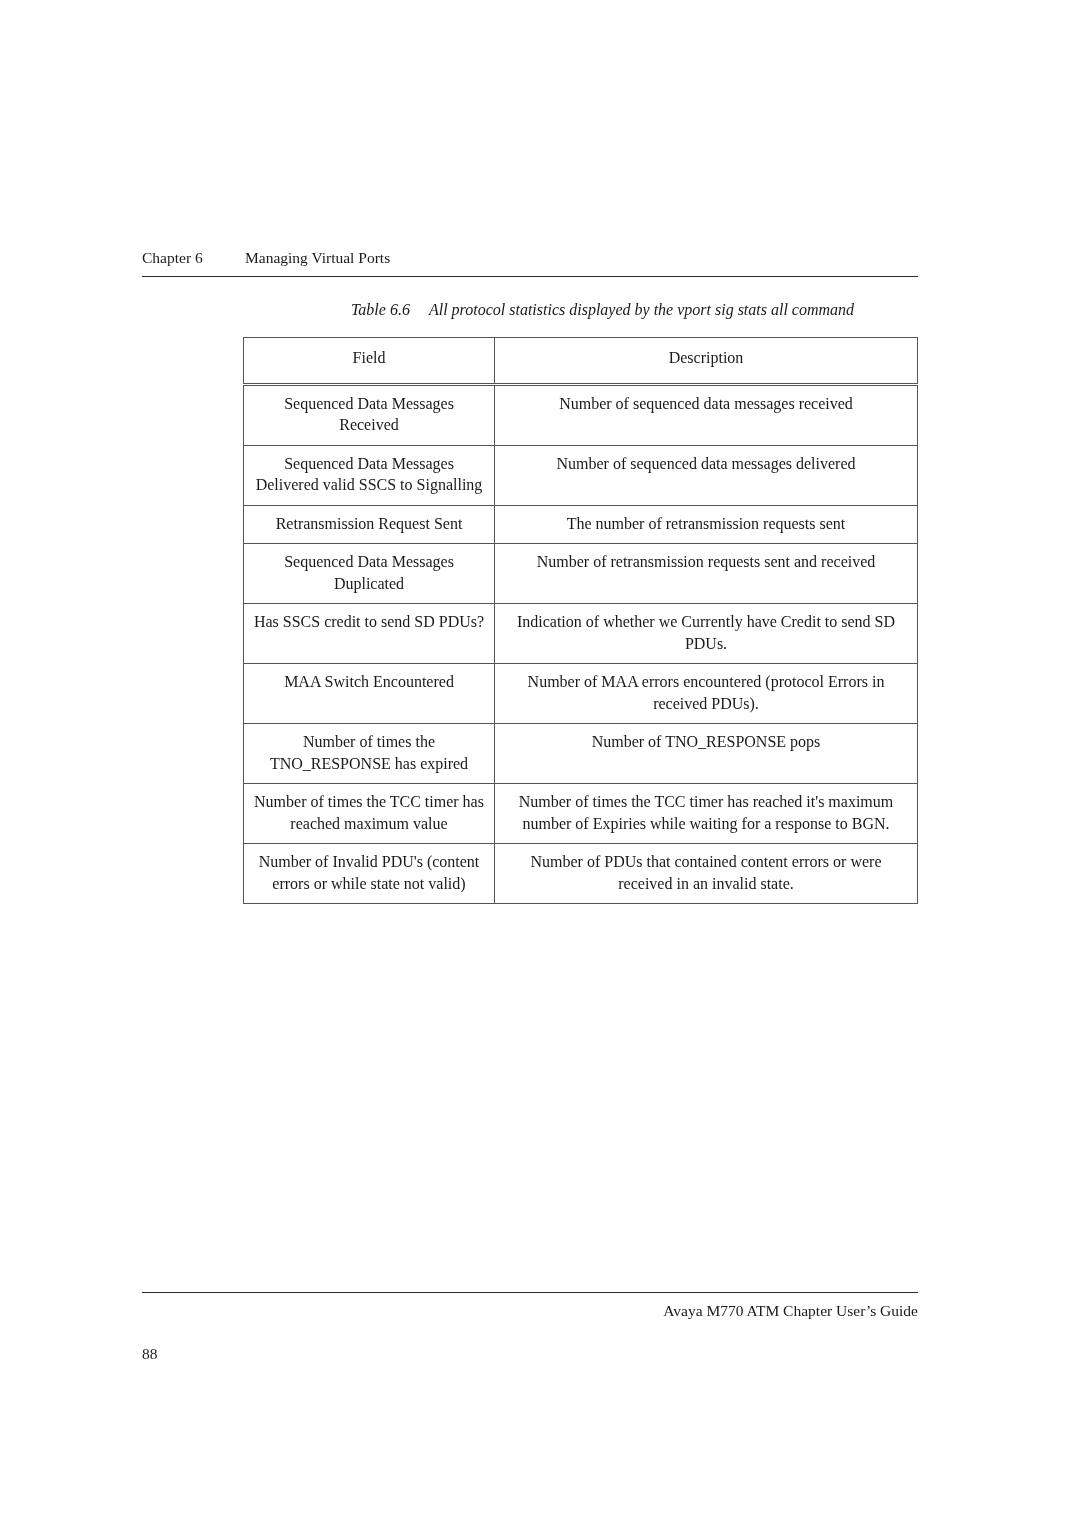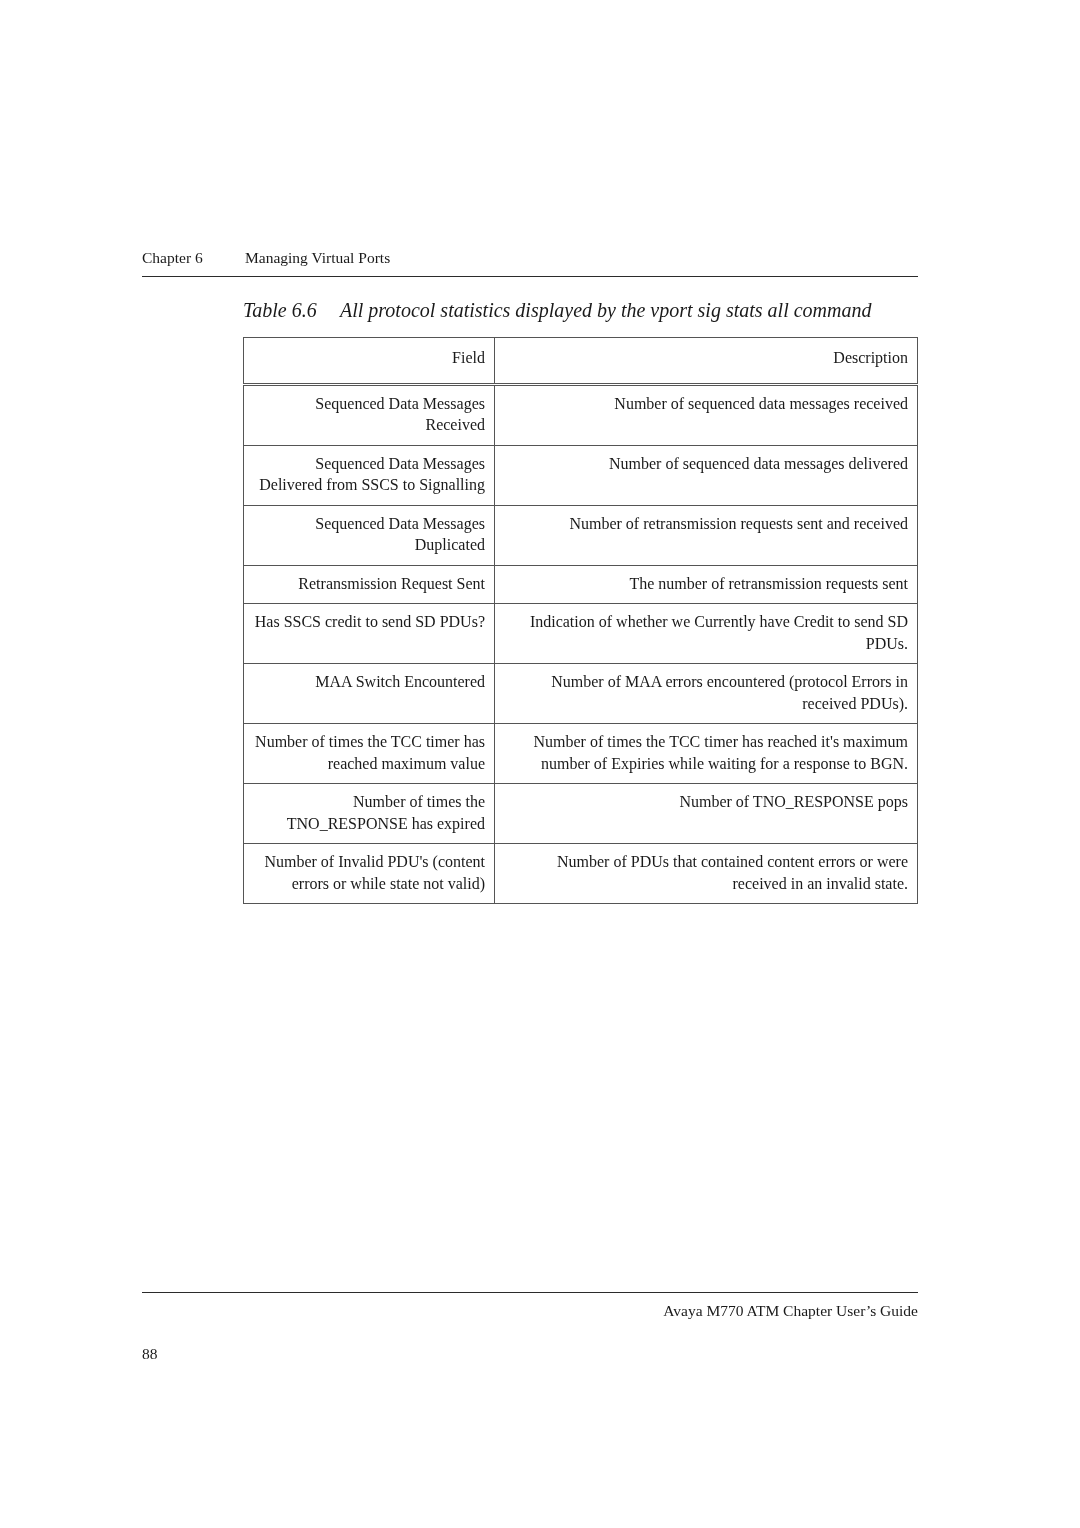--- a/index.html
+++ b/index.html
@@ -49,24 +49,25 @@
     height: 0;
     border-top: 1.6px solid #2b2b2b;
   }
 
   
   .table-caption {
     position: absolute;
     left: 243px;
     top: 294px;
     width: 700px;
-    font-size: 20px;
+    font-size: 16px;
     font-style: italic;
     line-height: 20px;
     white-space: nowrap;
+    text-align: center;
   }
   .table-caption .cap-num {
     display: inline-block;
     width: 97px;
   }
   .table-caption .cap-text {
     display: inline-block;
   }
 
   
@@ -81,21 +82,21 @@
   .stats-table col.c-field { width: 251px; }
   .stats-table col.c-desc  { width: 423px; }
 
   .stats-table td,
   .stats-table th {
     border: 1px solid #555;
     padding: 7px 9px 9px 9px;
     font-size: 16px;
     line-height: 21.5px;
     vertical-align: top;
-    text-align: right;
+    text-align: center;
     font-weight: normal;
   }
   .stats-table thead th {
     border-bottom: 1px solid #555;
     padding-top: 9px;
     padding-bottom: 14px;
   }
   
   .stats-table tbody tr:first-child td {
     border-top: 3px double #555;
@@ -156,46 +157,46 @@
         <th>Field</th>
         <th>Description</th>
       </tr>
     </thead>
     <tbody>
         <tr>
           <td>Sequenced Data Messages Received</td>
           <td>Number of sequenced data messages received</td>
         </tr>
         <tr>
-          <td>Sequenced Data Messages Delivered from SSCS to Signalling</td>
+          <td>Sequenced Data Messages Delivered valid SSCS to Signalling</td>
           <td>Number of sequenced data messages delivered</td>
+        </tr>
+        <tr>
+          <td>Retransmission Request Sent</td>
+          <td>The number of retransmission requests sent</td>
         </tr>
         <tr>
           <td>Sequenced Data Messages Duplicated</td>
           <td>Number of retransmission requests sent and received</td>
         </tr>
         <tr>
-          <td>Retransmission Request Sent</td>
-          <td>The number of retransmission requests sent</td>
-        </tr>
-        <tr>
           <td>Has SSCS credit to send SD PDUs?</td>
           <td>Indication of whether we Currently have Credit to send SD PDUs.</td>
         </tr>
         <tr>
           <td>MAA Switch Encountered</td>
           <td>Number of MAA errors encountered (protocol Errors in received PDUs).</td>
         </tr>
         <tr>
+          <td>Number of times the TNO_RESPONSE has expired</td>
+          <td>Number of TNO_RESPONSE pops</td>
+        </tr>
+        <tr>
           <td>Number of times the TCC timer has reached maximum value</td>
           <td>Number of times the TCC timer has reached it's maximum number of Expiries while waiting for a response to BGN.</td>
-        </tr>
-        <tr>
-          <td>Number of times the TNO_RESPONSE has expired</td>
-          <td>Number of TNO_RESPONSE pops</td>
         </tr>
         <tr>
           <td>Number of Invalid PDU's (content errors or while state not valid)</td>
           <td>Number of PDUs that contained content errors or were received in an invalid state.</td>
         </tr>
       </tbody>
   </table>
 
   <div class="foot-rule"></div>
 

